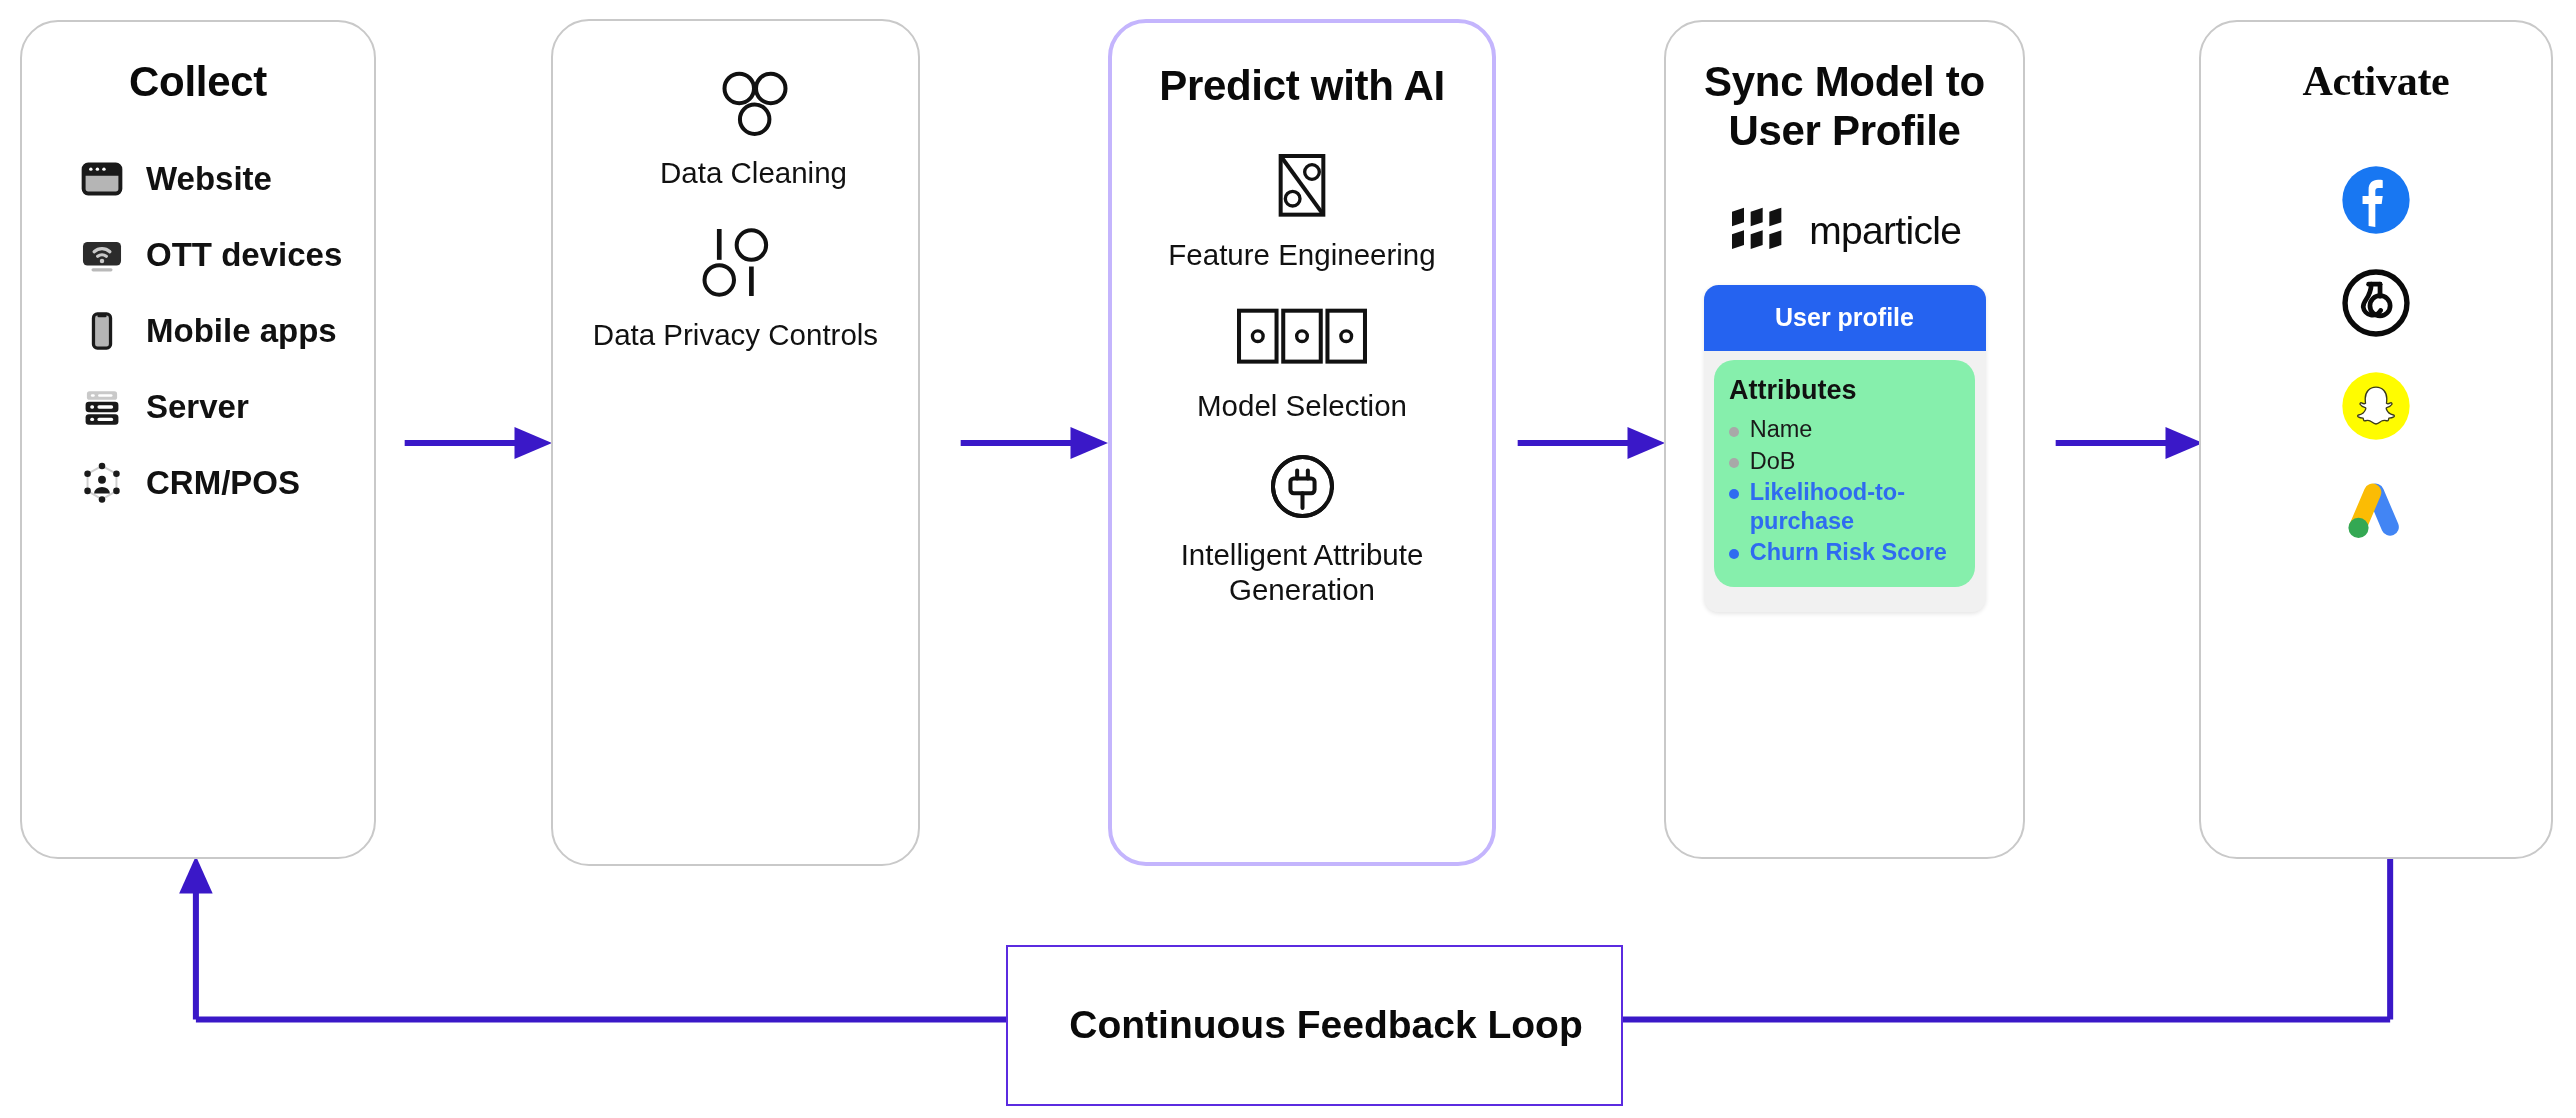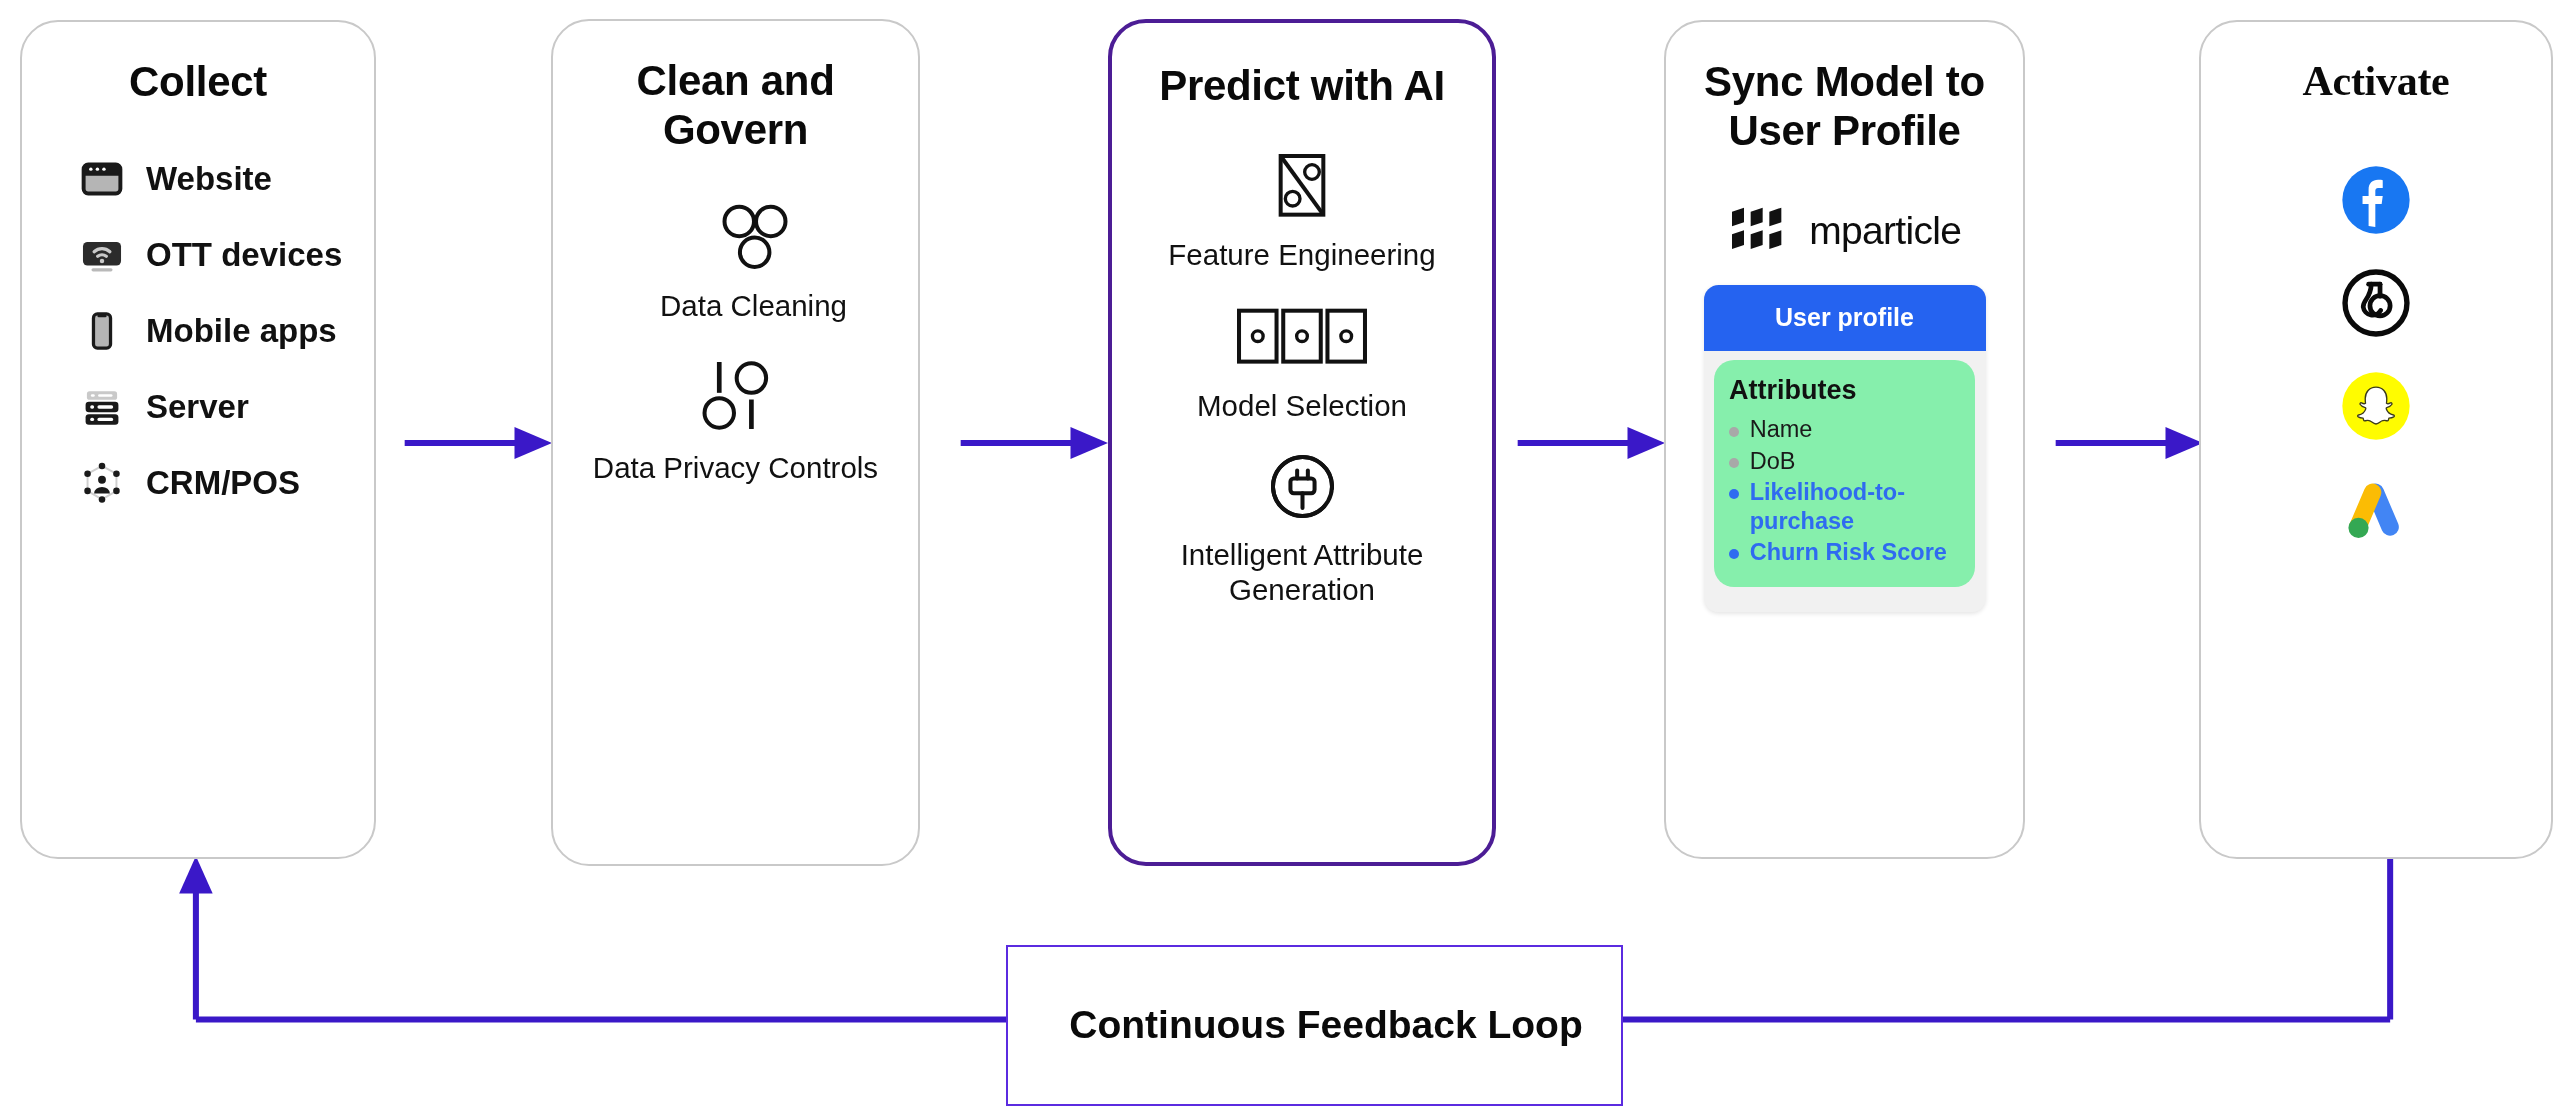--- a/index.html
+++ b/index.html
@@ -14,21 +14,21 @@
   
   .card {
     position: absolute;
     background: #ffffff;
     border: 2px solid #c9c9c9;
     border-radius: 38px;
     display: flex;
     flex-direction: column;
     align-items: center;
   }
-  .card.accent { border: 4px solid #4c1d95; }
+  .card.accent { border: 4px solid #c4b5fd; }
 
   .card-title {
     font-size: 42px;
     font-weight: 700;
     color: #0a0a0a;
     text-align: center;
     line-height: 1.17;
     letter-spacing: -0.3px;
     margin-top: 35px;
     padding: 0 12px;
@@ -226,21 +226,20 @@
             <path d="M20 48 a12 10 0 0 1 24 0 z" fill="#1a1a1a"></path>
           </svg>
         </span>
         <span class="collect-label">CRM/POS</span>
       </div>
 
     </div>
   </div>
 
   <div class="card" style="left:551px; top:19px; width:369px; height:847px;">
-    <div class="card-title">Clean and Govern</div>
 
     <div class="feat" style="margin-top:50px;margin-left:36px;">
       <span class="feat-icon">
         <svg width="74" height="67" viewBox="0 0 110 100">
           <circle cx="33" cy="26" r="22" fill="none" stroke="#111" stroke-width="6"></circle>
           <circle cx="80" cy="26" r="22" fill="none" stroke="#111" stroke-width="6"></circle>
           <circle cx="56" cy="72" r="22" fill="none" stroke="#111" stroke-width="6"></circle>
         </svg>
       </span>
       <div class="feat-label">Data Cleaning</div>

